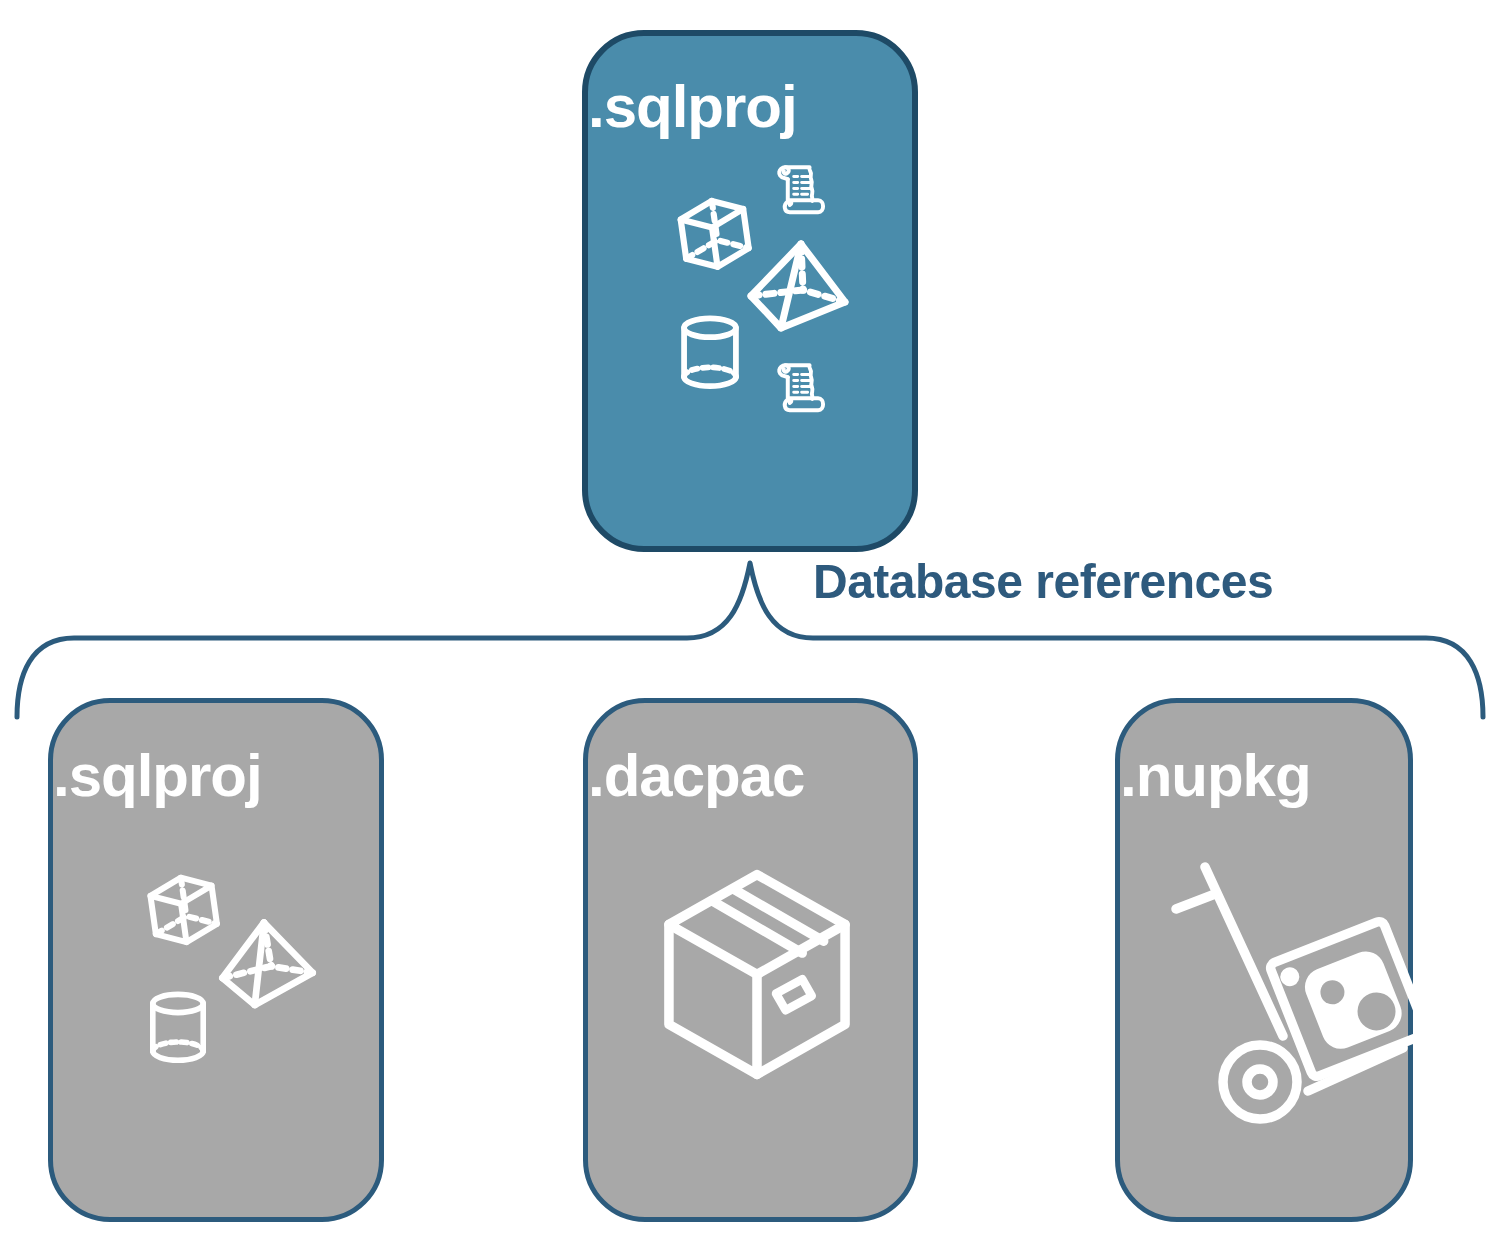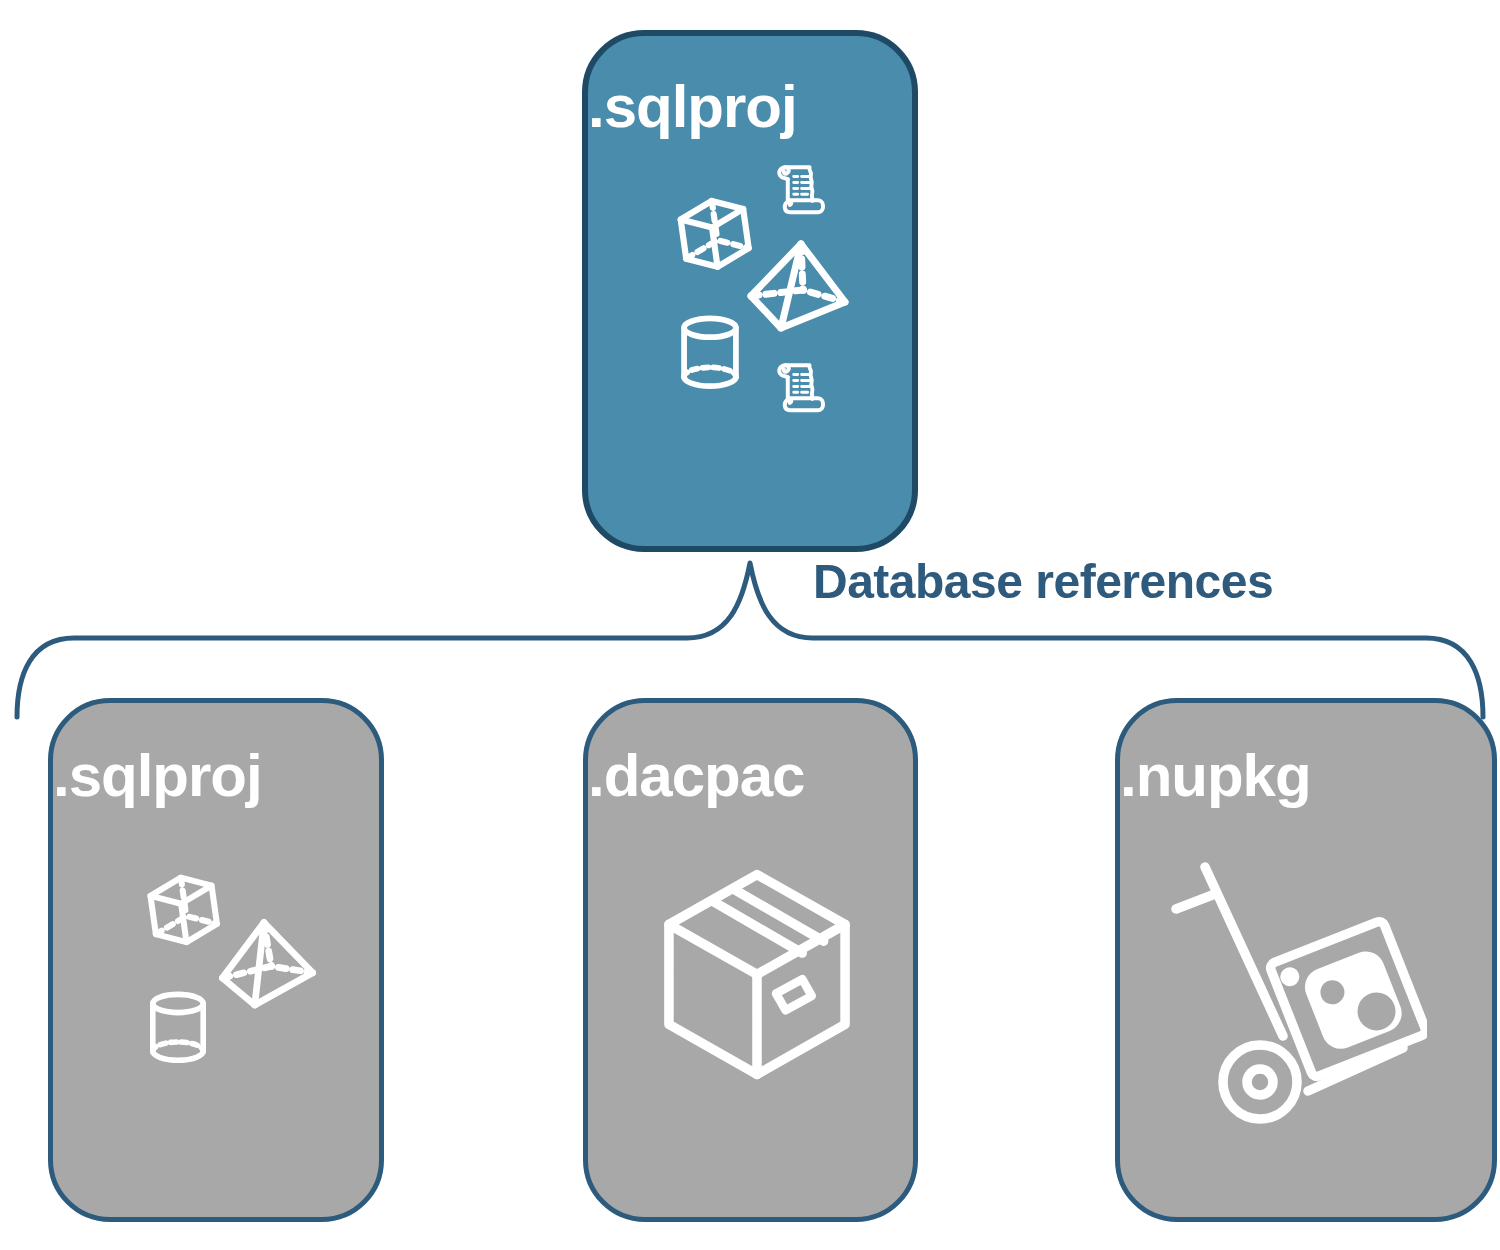--- a/index.html
+++ b/index.html
@@ -3,21 +3,21 @@
 <meta charset="utf-8">
 <style>
   html,body{margin:0;padding:0;background:#ffffff;}
   body{width:1500px;height:1250px;font-family:"Liberation Sans",sans-serif;}
   .canvas{position:relative;width:1500px;height:1250px;background:#ffffff;overflow:hidden;}
   .node{position:absolute;box-sizing:border-box;border-radius:62px;}
   .node-root{left:582px;top:30px;width:336px;height:522px;background:#4A8CAB;border:6px solid #1E4A66;}
   .node-child{top:698px;width:336px;height:524px;background:#A8A8A8;border:5px solid #2C5B7D;}
   .node-child.pos-a{left:48px;}
   .node-child.pos-b{left:583px;width:335px;}
-  .node-child.pos-c{left:1115px;width:382px;}
+  .node-child.pos-c{left:1115px;width:298px;}
   .node-label{display:block;margin-top:38px;text-align:left;font-weight:700;
               font-size:60px;line-height:1.1;color:#FFFFFF;letter-spacing:-1px;}
   .node-child .node-label{margin-top:40px;}
   .icon{position:absolute;display:block;}
   .icon svg{display:block;width:100%;height:100%;}
   .stroke{fill:none;stroke:#FFFFFF;stroke-linecap:round;stroke-linejoin:round;}
   .dash{stroke-dasharray:8 7;}
   .brace-svg{position:absolute;left:0;top:0;width:1500px;height:1250px;pointer-events:none;}
   .brace-path{fill:none;stroke:#2C5B7D;stroke-width:5;stroke-linecap:round;stroke-linejoin:round;}
   .edge-label{position:absolute;left:813px;top:554px;font-weight:700;font-size:48px;

